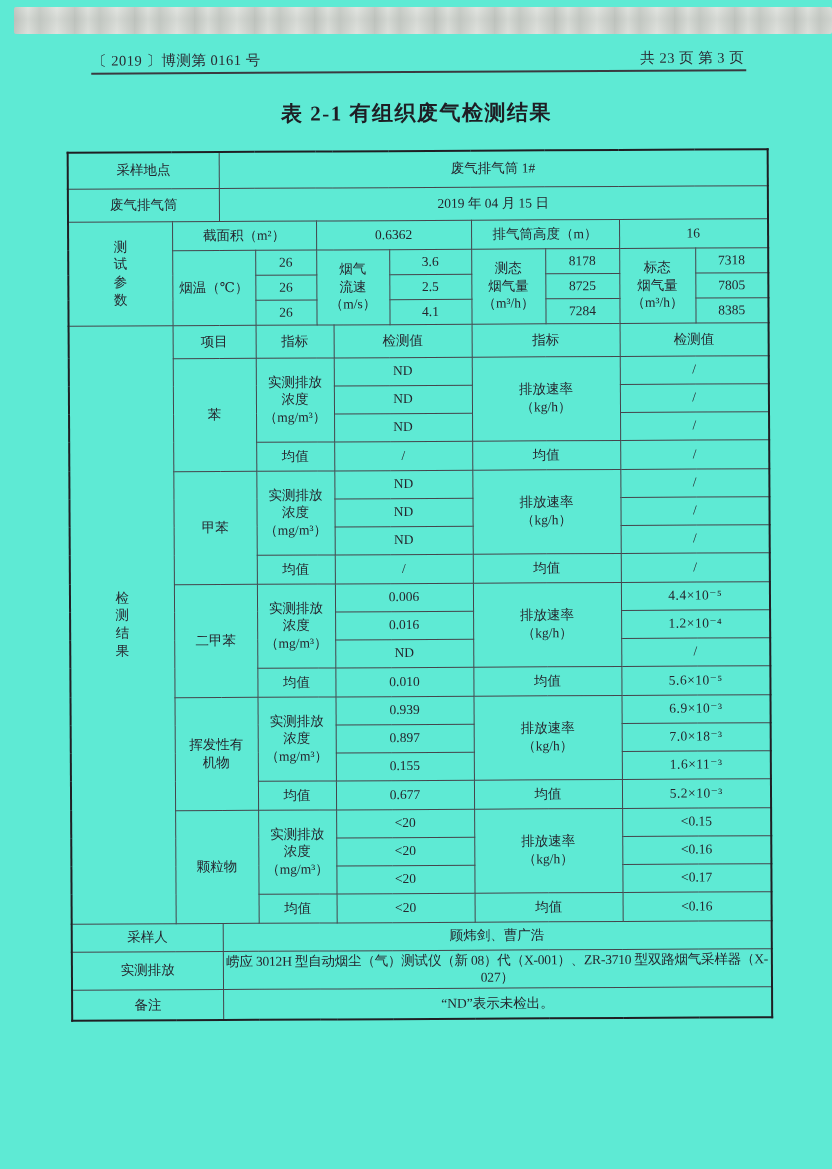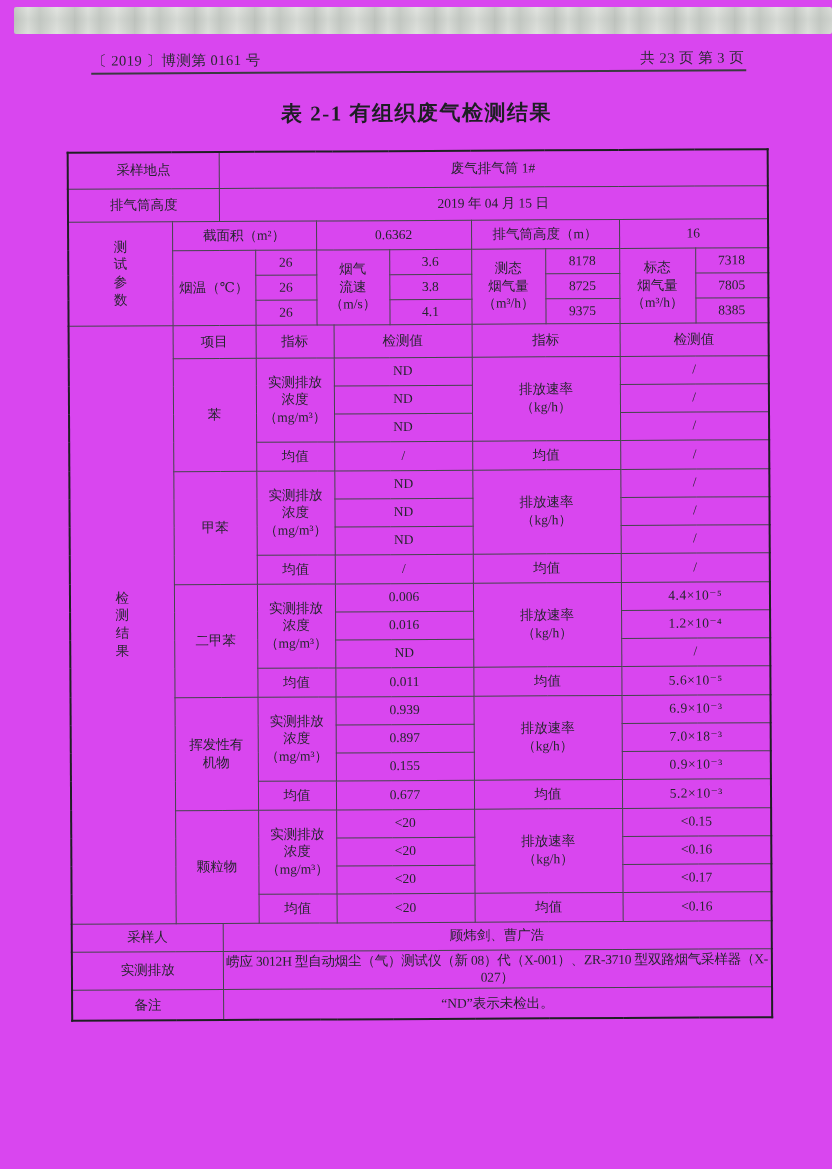--- a/index.html
+++ b/index.html
@@ -5,21 +5,21 @@
   * { margin: 0; padding: 0; box-sizing: border-box; }
   html, body { background: #ffffff; }
   body {
     width: 832px; height: 1169px;
     font-family: "Liberation Serif", "DejaVu Serif", serif;
     position: relative; overflow: hidden;
     color: #26262e;
   }
   .page {
     position: absolute; inset: 0;
-    background: #d946ef;
+    background: #5eead4;
   }
   
   .scan-band {
     position: absolute; top: 7px; left: 14px; right: 0; height: 27px;
     background:
       repeating-linear-gradient(90deg,
         rgba(160,166,160,0.45) 0px, rgba(214,218,213,0.25) 14px,
         rgba(176,182,176,0.50) 26px, rgba(226,228,224,0.20) 43px,
         rgba(168,174,168,0.45) 60px),
       linear-gradient(180deg, #e3e5e1, #d2d6d1 45%, #dfe1dd);
@@ -97,21 +97,21 @@
           <col style="width:73px">
       </colgroup>
 
       <tbody>
           <tr class="r36">
         <td colspan="2">采样地点</td>
         <td colspan="9">废气排气筒 1#</td>
       </tr>
 
       <tr class="r33">
-        <td colspan="2">排气筒高度</td>
+        <td colspan="2">废气排气筒</td>
         <td colspan="9">2019 年 04 月 15 日</td>
       </tr>
 
       <tr class="r29">
         <td rowspan="4" class="vlab">测
 试
 参
 数</td>
         <td colspan="3">截面积（m²）</td>
         <td colspan="3">0.6362</td>
@@ -129,28 +129,28 @@
 烟气量
 （m³/h）</td>
         <td>8178</td>
         <td rowspan="3">标态
 烟气量
 （m³/h）</td>
         <td>7318</td>
       </tr>
       <tr class="r25">
         <td>26</td>
-        <td>3.8</td>
+        <td>2.5</td>
         <td>8725</td>
         <td>7805</td>
       </tr>
       <tr class="r25">
         <td>26</td>
         <td>4.1</td>
-        <td>9375</td>
+        <td>7284</td>
         <td>8385</td>
       </tr>
 
       <tr class="r33">
         <td rowspan="21" class="vlab">检
 测
 结
 果</td>
         <td colspan="2">项目</td>
         <td colspan="2">指标</td>
@@ -222,21 +222,21 @@
       <tr class="r28">
         <td colspan="2">0.016</td>
         <td colspan="2" class="wide-val">1.2×10⁻⁴</td>
       </tr>
       <tr class="r28">
         <td colspan="2">ND</td>
         <td colspan="2" class="wide-val">/</td>
       </tr>
       <tr class="r29b">
         <td colspan="2">均值</td>
-        <td colspan="2">0.011</td>
+        <td colspan="2">0.010</td>
         <td colspan="2">均值</td>
         <td colspan="2" class="wide-val">5.6×10⁻⁵</td>
       </tr>
 
       <tr class="r28">
         <td colspan="2" rowspan="4">挥发性有
 机物</td>
         <td colspan="2" rowspan="3">实测排放
 浓度
 （mg/m³）</td>
@@ -244,21 +244,21 @@
         <td colspan="2" rowspan="3">排放速率
 （kg/h）</td>
         <td colspan="2" class="wide-val">6.9×10⁻³</td>
       </tr>
       <tr class="r28">
         <td colspan="2">0.897</td>
         <td colspan="2" class="wide-val">7.0×18⁻³</td>
       </tr>
       <tr class="r28">
         <td colspan="2">0.155</td>
-        <td colspan="2" class="wide-val">0.9×10⁻³</td>
+        <td colspan="2" class="wide-val">1.6×11⁻³</td>
       </tr>
       <tr class="r29b">
         <td colspan="2">均值</td>
         <td colspan="2">0.677</td>
         <td colspan="2">均值</td>
         <td colspan="2" class="wide-val">5.2×10⁻³</td>
       </tr>
 
       <tr class="r28">
         <td colspan="2" rowspan="4">颗粒物</td>

